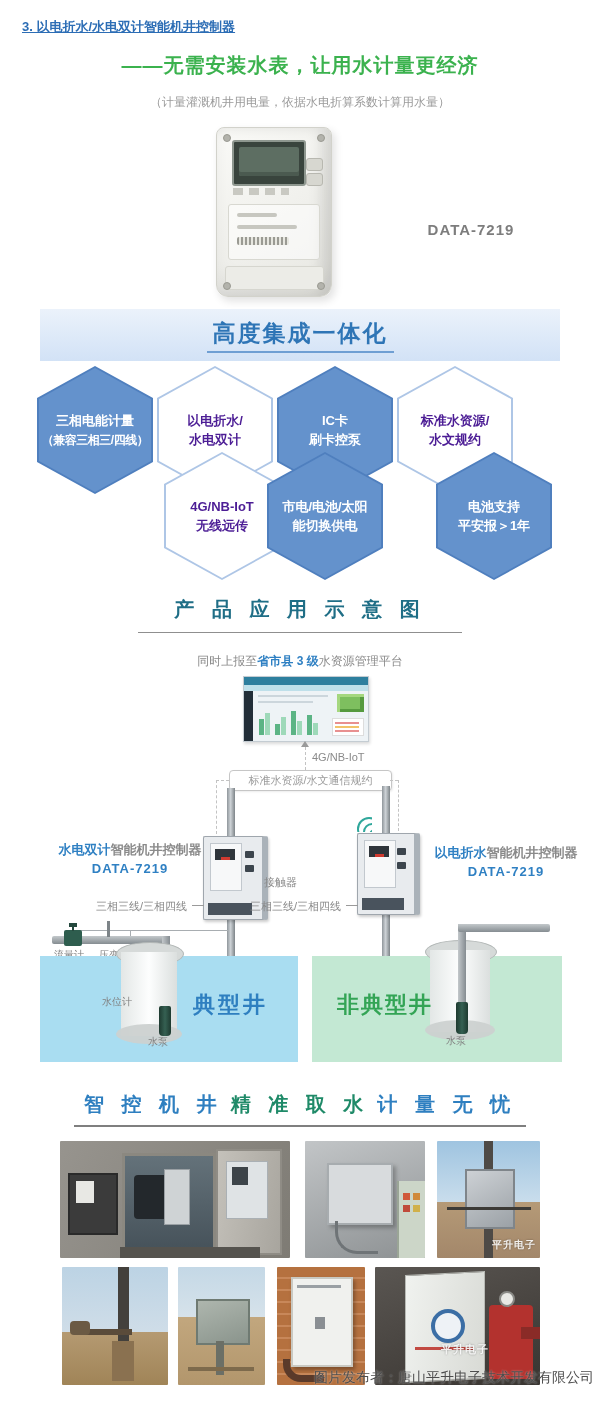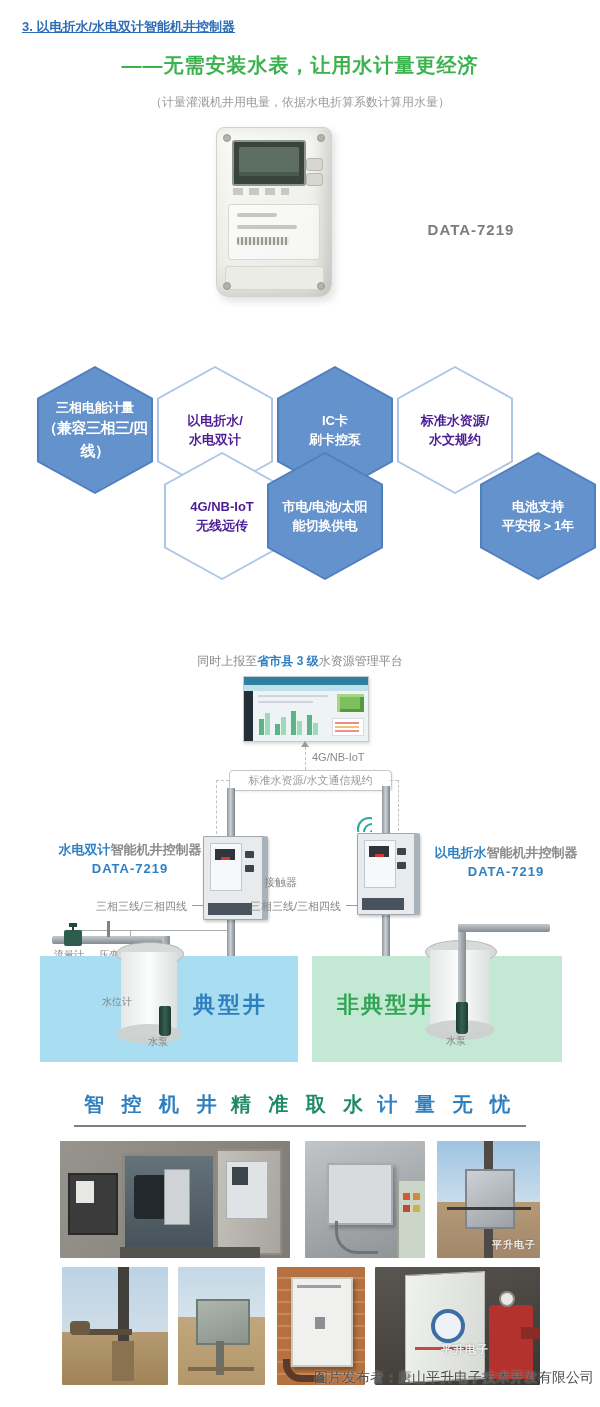--- a/index.html
+++ b/index.html
@@ -50,21 +50,21 @@
         clip-path:polygon(50% 0,100% 25%,100% 75%,50% 100%,0 75%,0 25%);}
   .hex.solid{background:#4f7fbe;}
   .hex.solid .hex-in{background:#6492cc;}
   .hex.outline{background:#aec6e6;}
   .hex.outline .hex-in{background:#ffffff;}
   .hex-txt{position:absolute;inset:0;z-index:2;display:flex;flex-direction:column;
         align-items:center;justify-content:center;text-align:center;
         font-size:13px;font-weight:bold;line-height:1.5;}
   .hex.solid .hex-txt{color:#ffffff;}
   .hex.outline .hex-txt{color:#4c1d95;}
-  .hex-txt .paren{font-size:15px;letter-spacing:-0.5px;}
+  .hex-txt .paren{font-size:12px;letter-spacing:-0.5px;}
 
   
   .app-heading-wrap{position:absolute;left:0;top:596px;width:100%;text-align:center;}
   .app-heading{display:inline-block;font-size:20px;font-weight:bold;color:#1f6e86;
         letter-spacing:6px;border-bottom:1px solid #8f8f8f;padding:0 36px 9px;}
   .caption{position:absolute;left:0;top:653px;width:100%;text-align:center;
         font-size:12px;color:#8a8a8a;}
   .cap-hl{color:#2f80c3;font-weight:bold;}
 
   .plat{position:absolute;left:243px;top:676px;width:124px;height:64px;background:#eef3f6;
@@ -164,20 +164,23 @@
       <div class="m-line" style="left:8px;top:32px;width:52px;height:8px;background:repeating-linear-gradient(90deg,#9a9a93 0 2px,#e7e7e0 2px 4px);"></div>
     </div>
     <div class="m-bot"></div>
     <div class="screw" style="left:6px;top:6px;"></div>
     <div class="screw" style="right:6px;top:6px;"></div>
     <div class="screw" style="left:6px;bottom:6px;"></div>
     <div class="screw" style="right:6px;bottom:6px;"></div>
   </div>
   <div class="product-model">DATA-7219</div>
 
+  <div class="banner">
+    <span class="banner-title">高度集成一体化</span>
+  </div>
 
   <div class="hex solid" style="left:37px;top:366px;">
     <div class="hex-in"></div>
     <div class="hex-txt">
         <span>三相电能计量</span>
         <span class="paren">（兼容三相三/四线）</span>
       </div>
   </div>
   <div class="hex outline" style="left:157px;top:366px;">
     <div class="hex-in"></div>
@@ -207,28 +210,31 @@
         <span>无线远传</span>
       </div>
   </div>
   <div class="hex solid" style="left:267px;top:452px;">
     <div class="hex-in"></div>
     <div class="hex-txt">
         <span>市电/电池/太阳</span>
         <span>能切换供电</span>
       </div>
   </div>
-  <div class="hex solid" style="left:480px;top:452px;">
+  <div class="hex solid" style="left:436px;top:452px;">
     <div class="hex-in"></div>
     <div class="hex-txt">
         <span>电池支持</span>
         <span>平安报＞1年</span>
       </div>
   </div>
 
+  <div class="app-heading-wrap">
+    <span class="app-heading">产 品 应 用 示 意 图</span>
+  </div>
   <div class="caption">
     <span>同时上报至</span><span class="cap-hl">省市县 3 级</span><span>水资源管理平台</span>
   </div>
 
   <div class="plat">
     <div class="plat-top"></div>
     <div class="plat-band"></div>
     <div class="plat-side"></div>
     <div class="plat-ln" style="left:14px;top:18px;width:70px;"></div>
     <div class="plat-ln" style="left:14px;top:24px;width:55px;"></div>

